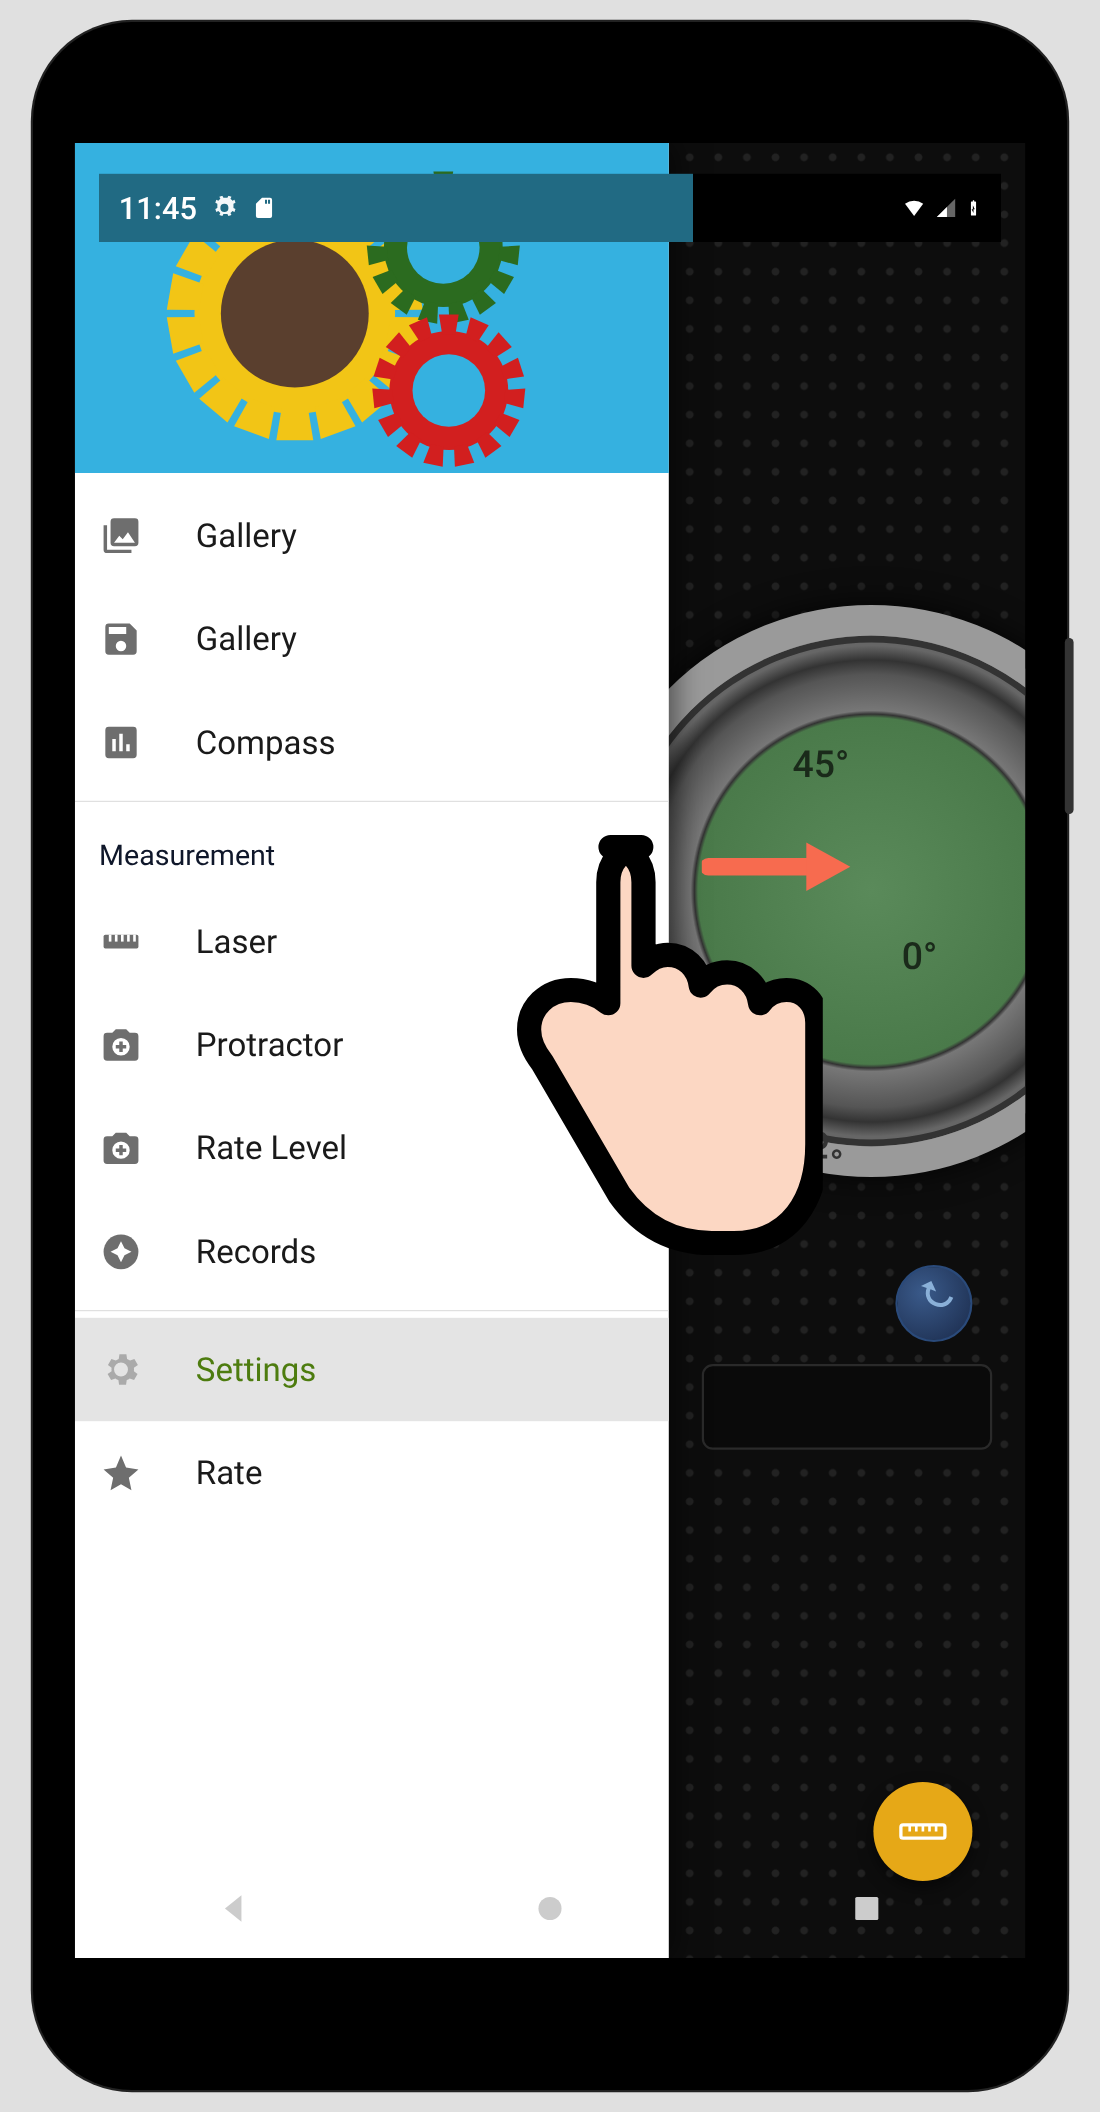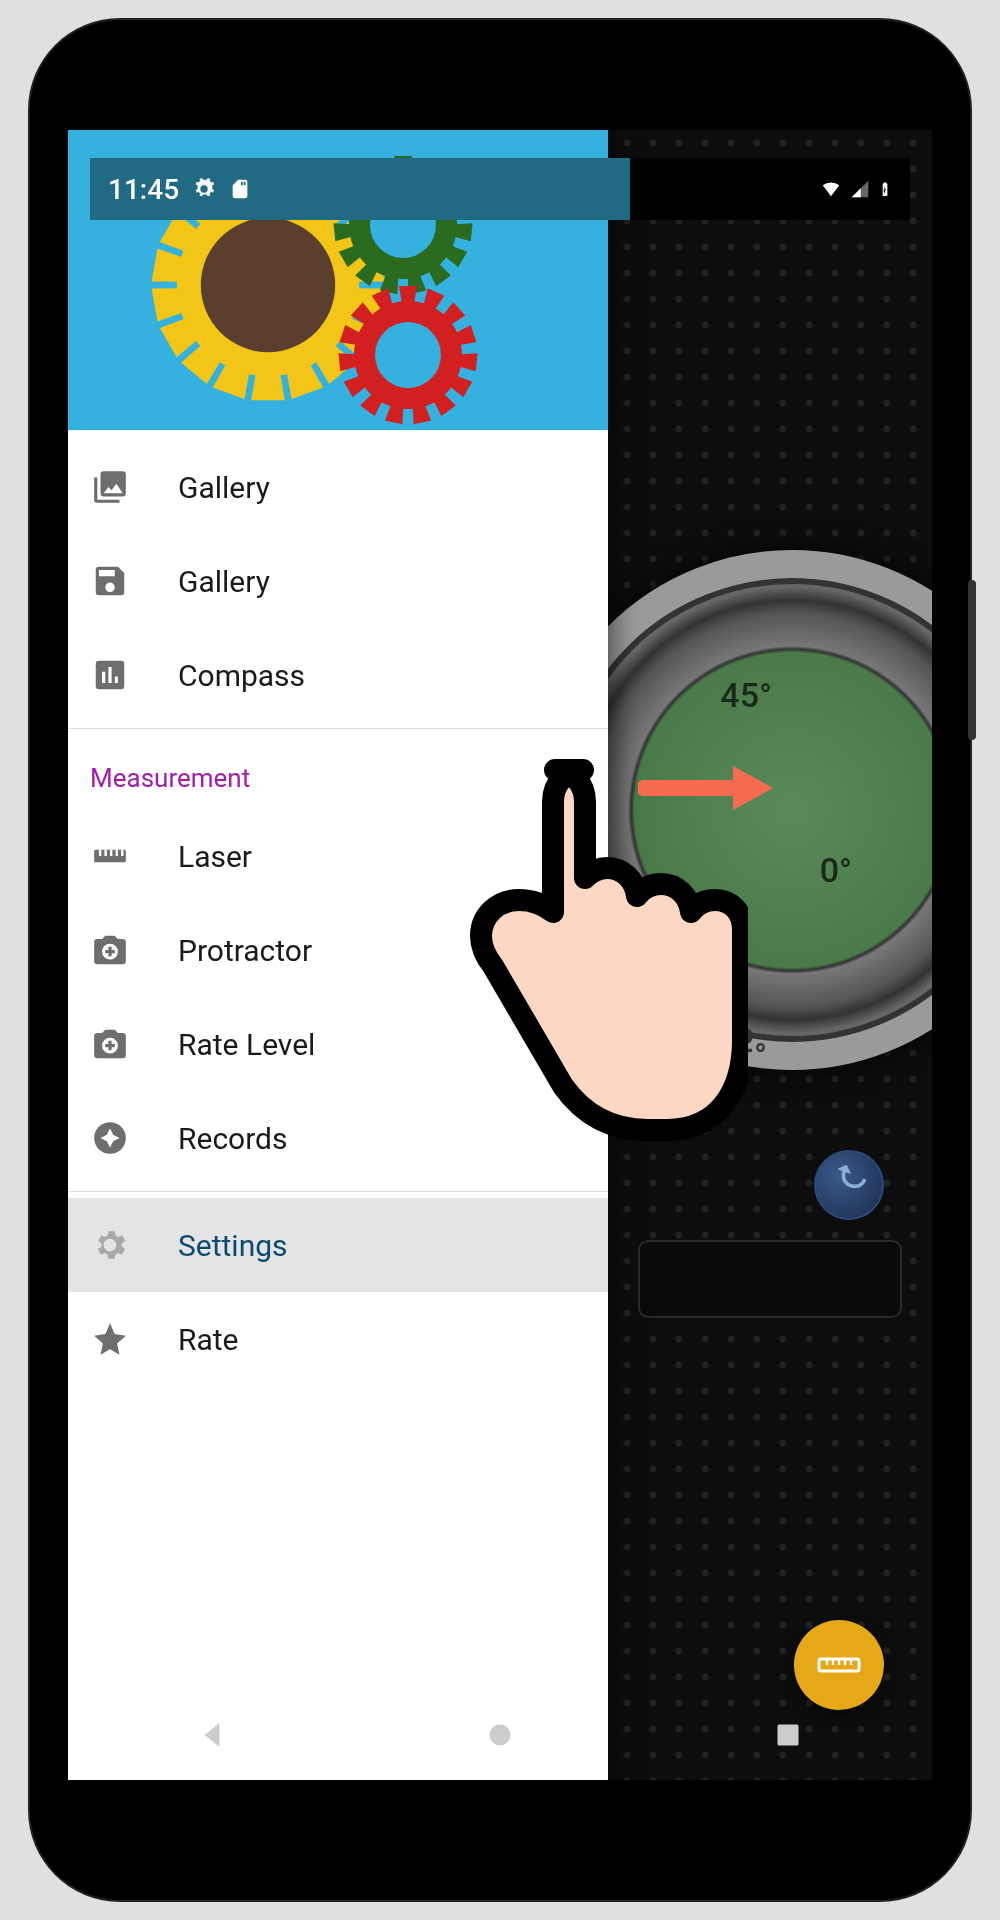--- a/index.html
+++ b/index.html
@@ -134,25 +134,25 @@
   .gear svg { display:block; }
   .drawer-list { flex:1; overflow-y:auto; padding-top: 10px; }
   .drawer-item {
     display:flex; align-items:center;
     height: 94px;
     padding: 0 22px;
     gap: 48px;
     cursor:pointer;
   }
   .drawer-item.selected { background:#e4e4e4; }
-  .drawer-item.selected .item-label { color:#0c4a6e;text-align:center; }
+  .drawer-item.selected .item-label { color:#4d7c0f;text-align:center; }
   .drawer-icon { width:40px; height:40px; fill:#6e6e6e; display:flex; align-items:center; justify-content:center; }
   .drawer-item.selected .drawer-icon { fill:#aaa; }
   .item-label { font-size:30px; color:#1a1a1a; font-weight:400; }
-  .section-header { font-size:26px; color:#a21caf; padding: 28px 32px 16px 22px; }
+  .section-header { font-size:26px; color:#0f172a; padding: 28px 32px 16px 22px; }
   .divider { height:1px; background:#ddd; margin: 6px 0; }
   
   .hand-overlay {
     position:absolute;
     top: 620px;
     left: 360px;
     z-index:100;
     pointer-events:none;
   }
   .swipe-arrow {

